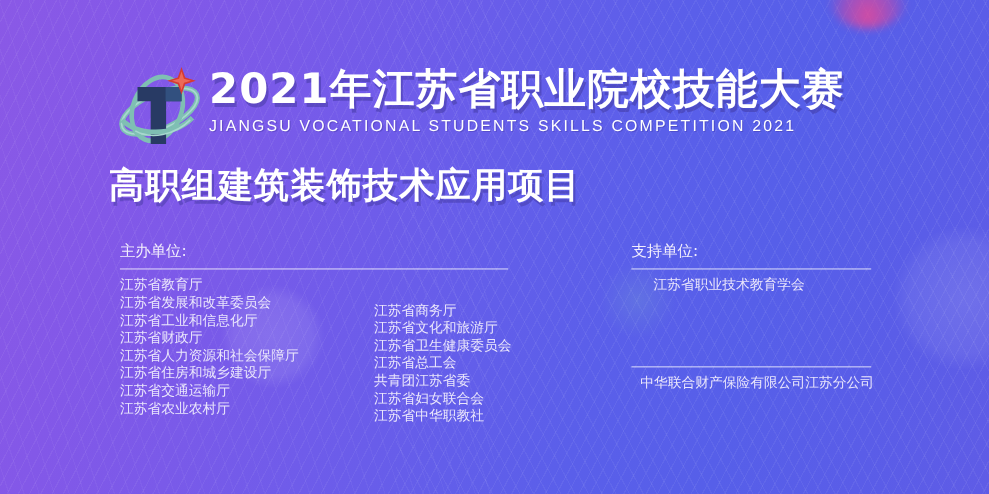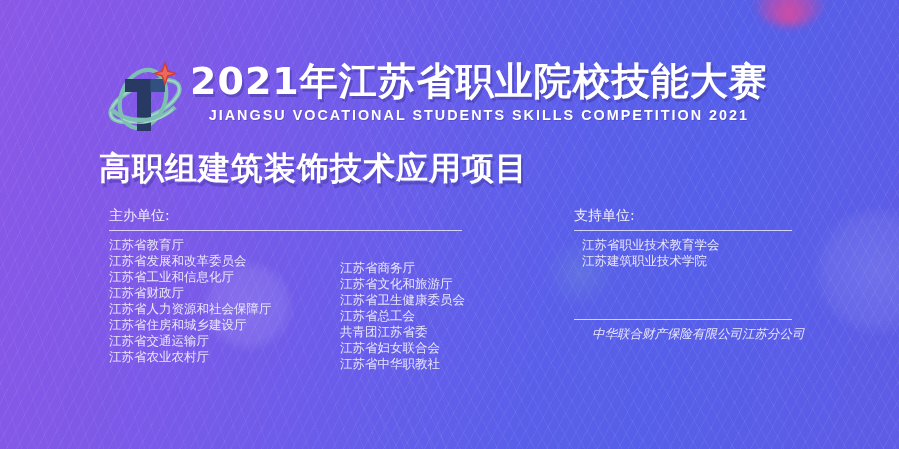--- a/index.html
+++ b/index.html
@@ -70,66 +70,66 @@
     background:radial-gradient(circle, rgba(255,255,255,0.12) 0%, rgba(255,255,255,0.07) 55%, rgba(255,255,255,0.0) 72%);
     pointer-events:none;
   }
   .glow-circle-c{
     position:absolute;left:545px;top:238px;width:70px;height:70px;border-radius:50%;
     background:radial-gradient(circle, rgba(140,210,190,0.16) 0%, rgba(140,210,190,0.0) 70%);
     pointer-events:none;
   }
 
   
-  .header{position:absolute;left:0;top:0;width:899px;height:200px;text-align:center;}
+  .header{position:absolute;left:0;top:0;width:899px;height:200px;}
   .logo{position:absolute;left:103px;top:57px;width:84px;height:76px;}
   .title-block{position:absolute;left:190px;top:58px;}
   .title-cn{
     font-size:38px;line-height:46px;font-weight:bold;color:#ffffff;
     letter-spacing:1px;white-space:nowrap;
     text-shadow:2px 3px 0 rgba(60,50,150,0.45);
     font-family:"DejaVu Sans","Liberation Sans",sans-serif;
   }
   .title-en{
     margin-top:2px;
-    font-size:14.4px;line-height:18px;font-weight:bold;color:#ffffff;
+    font-size:14.4px;line-height:18px;font-weight:normal;color:#ffffff;
     letter-spacing:2.0px;white-space:nowrap;
     font-family:"Liberation Sans",sans-serif;
     text-shadow:1px 1px 0 rgba(60,50,150,0.35);
   }
   .subtitle-cn{
     position:absolute;left:99px;top:141px;
     font-size:32px;line-height:54px;font-weight:bold;color:#ffffff;
     letter-spacing:1px;white-space:nowrap;
     text-shadow:2px 4px 0 rgba(60,50,150,0.42);
     font-family:"DejaVu Sans","Liberation Sans",sans-serif;
   }
 
   
-  .units{position:absolute;left:0;top:206px;width:826px;height:180px;}
+  .units{position:absolute;left:0;top:220px;width:826px;height:180px;}
   .sec-label{
     font-size:14px;line-height:18px;color:#f2eefc;font-weight:normal;
     white-space:nowrap;
     font-family:"DejaVu Sans","Liberation Sans",sans-serif;
   }
   .rule{
     height:1px;background:rgba(255,255,255,0.72);margin-top:6px;
   }
   .unit-list{margin-top:6px;}
   .unit-item{
     font-size:12.5px;line-height:16px;color:#eae6fb;white-space:nowrap;
     font-family:"DejaVu Sans","Liberation Sans",sans-serif;
   }
 
   #host-block{position:absolute;left:109px;top:0;width:353px;}
   #host-col2{position:absolute;left:231px;top:48px;}
   #organizer-block{position:absolute;left:574px;top:0;width:218px;}
   #support-block{position:absolute;left:574px;top:107px;width:218px;}
-  #support-block .unit-item{margin-left:18px;font-style:italic;}
-  #organizer-block .unit-item{margin-left:8px;font-family:Liberation Serif, serif;}
+  #support-block .unit-item{margin-left:8px;}
+  #organizer-block .unit-item{margin-left:20px;font-family:Liberation Serif, serif;}
 </style>
 </head>
 <body>
 
 <div id="banner">
   <div class="hatch"></div>
   <div class="hatch2"></div>
   <div class="hatch3"></div>
   <div class="glow-pink"></div>
   <div class="glow-circle-a"></div>
@@ -188,21 +188,20 @@
         <div class="unit-item">江苏省交通运输厅</div>
         <div class="unit-item">江苏省农业农村厅</div>
       </div>
     </div>
 
     <div id="organizer-block">
       <div class="sec-label">支持单位:</div>
       <div class="rule"></div>
       <div class="unit-list">
         <div class="unit-item">江苏省职业技术教育学会</div>
-        <div class="unit-item">江苏建筑职业技术学院</div>
       </div>
     </div>
 
     <div id="support-block">
       <div class="rule"></div>
       <div class="unit-list">
         <div class="unit-item">中华联合财产保险有限公司江苏分公司</div>
       </div>
     </div>
 

